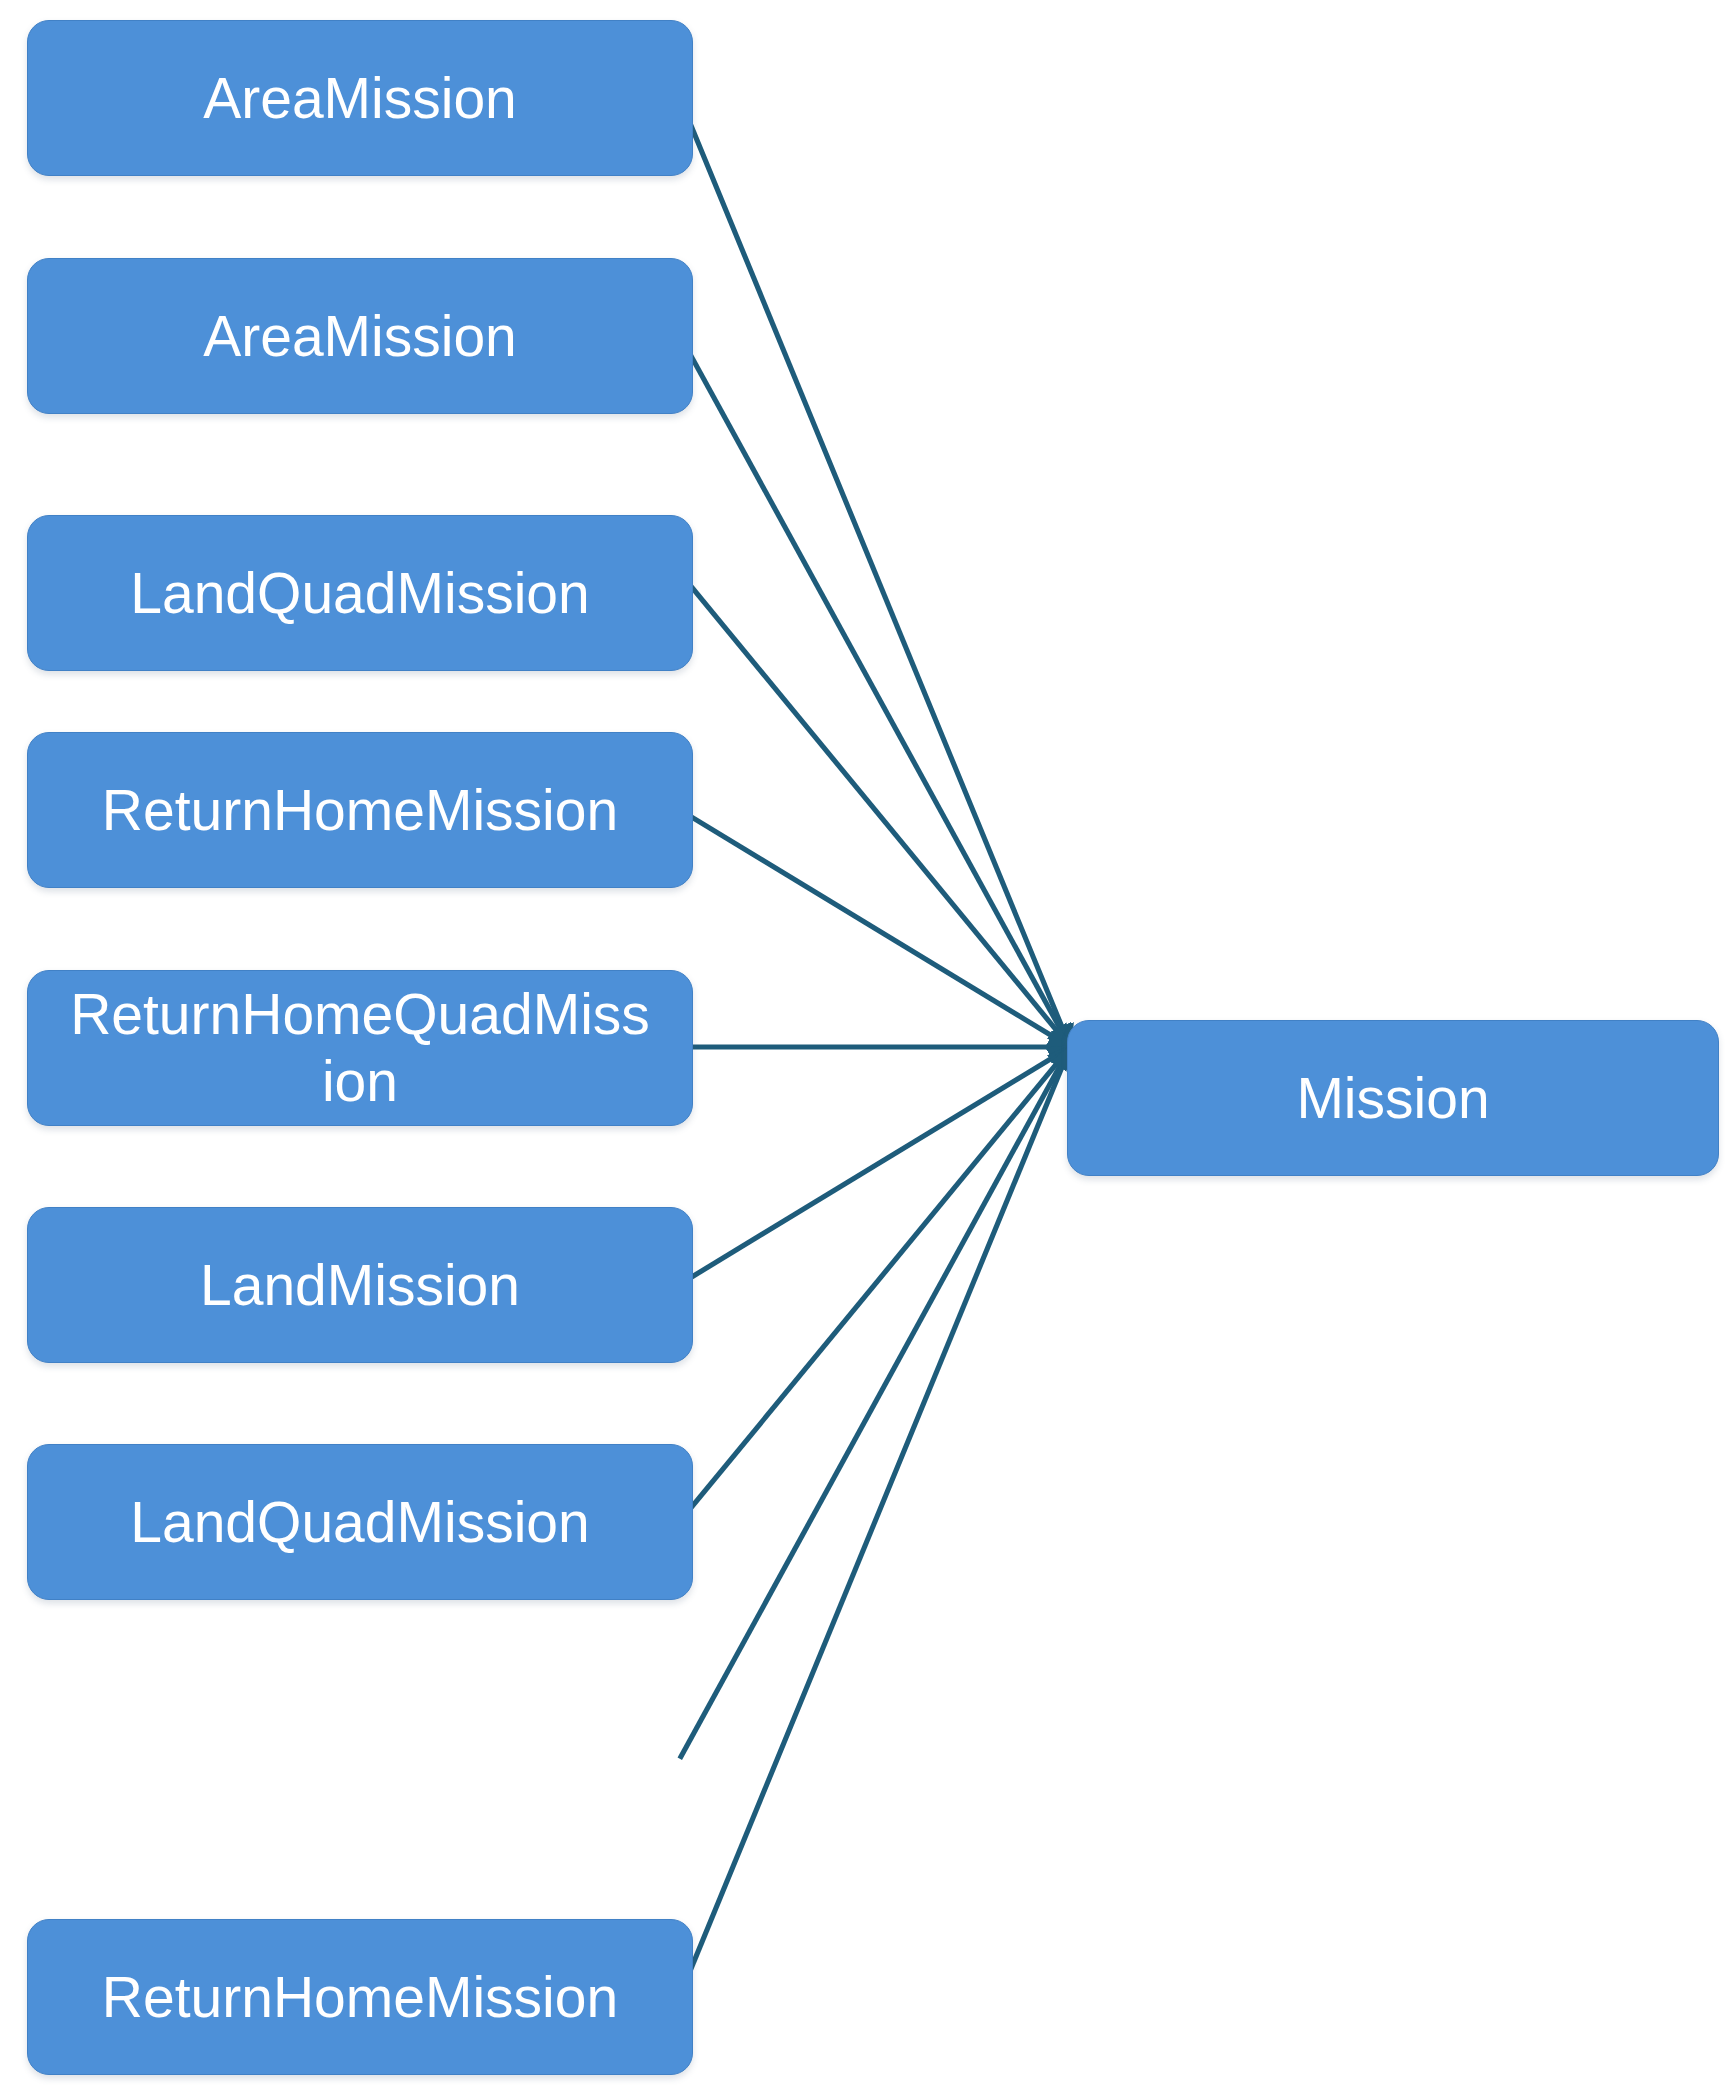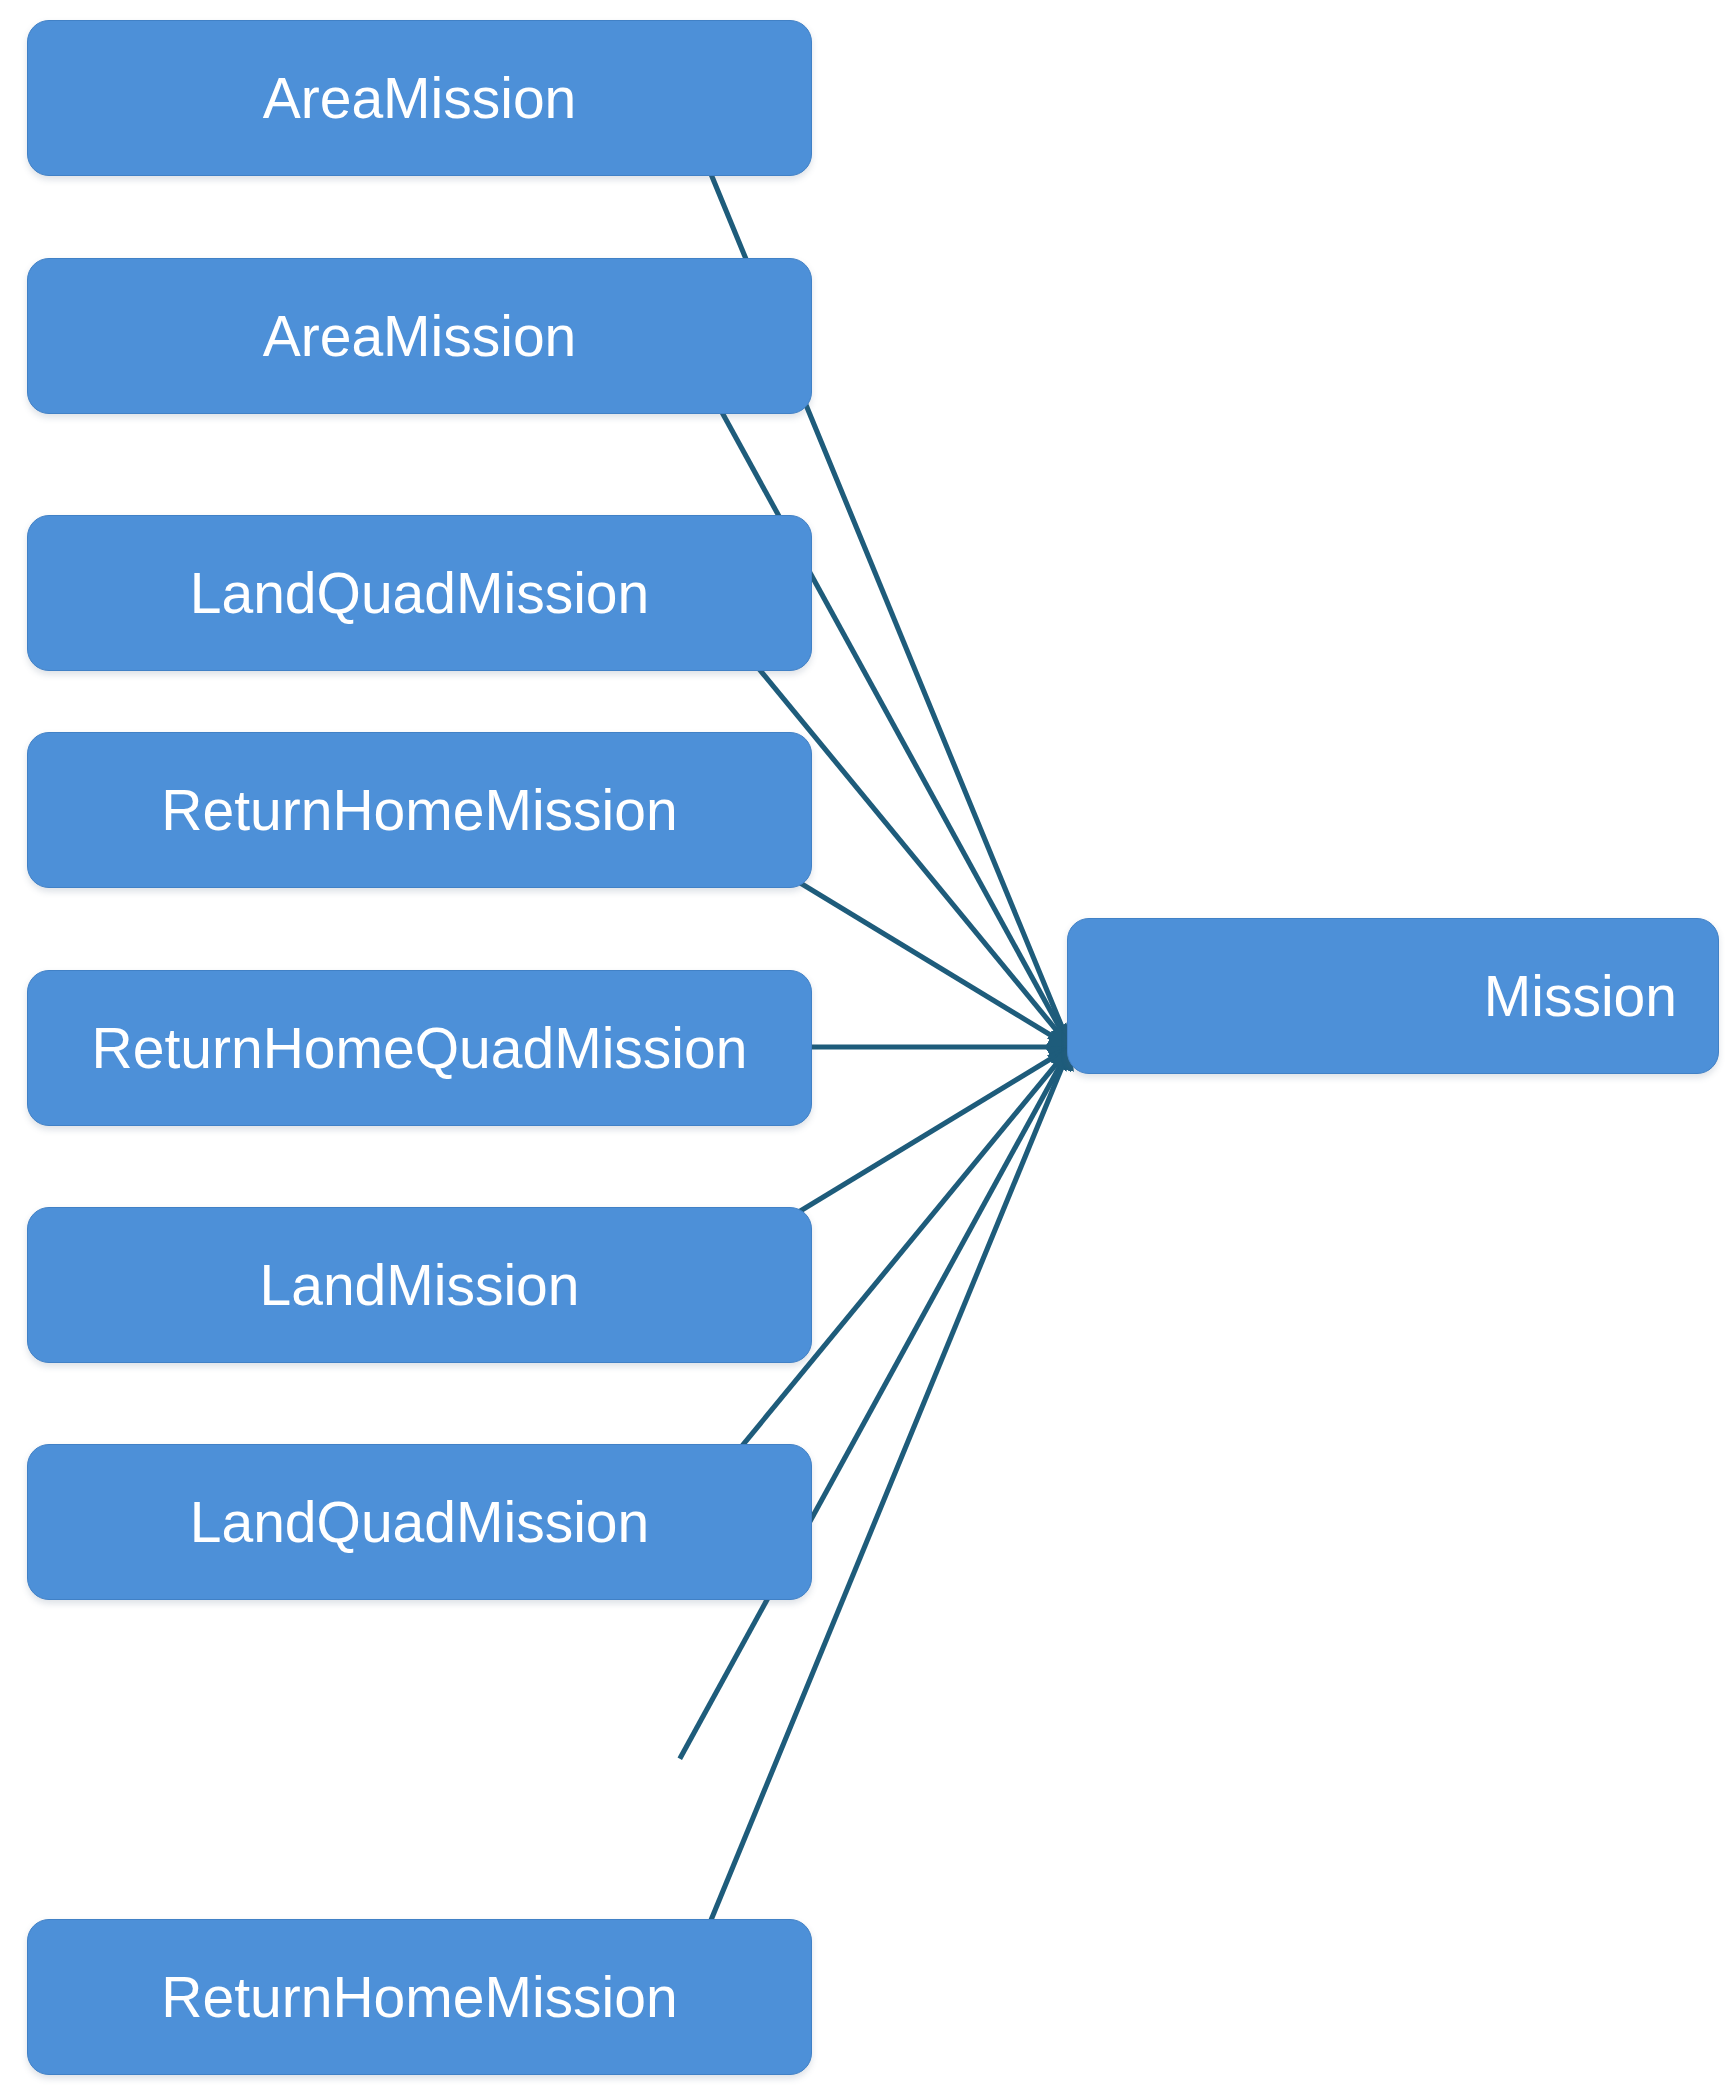--- a/index.html
+++ b/index.html
@@ -25,21 +25,21 @@
     display:block;
   }
   svg.connectors line{
     stroke:var(--connector);
     stroke-width:7;
   }
   .arrowhead{fill:var(--connector);}
   .node{
     position:absolute;
     box-sizing:border-box;
-    width:785px;
+    width:666px;
     height:156px;
     border-radius:22px;
     background:var(--node_fill);
     border:1.5px solid var(--node_border);
     box-shadow:0 3.7px 6.6px rgba(80,100,125,0.18);
     display:flex;
     align-items:center;
     justify-content:center;
     text-align:center;
     color:var(--node_text);
@@ -47,21 +47,21 @@
     line-height:67px;
     padding:0 41px;
   }
   .node .label{
     display:block;
     width:100%;
     overflow-wrap:anywhere;
     word-break:break-word;
   }
   .child-node{left:27px;}
-  .parent-node{left:1067px;top:918px;width:652px;text-align:right;}
+  .parent-node{left:1067px;top:1020px;width:652px;}
 </style>
 </head>
 <body>
 
 <div class="canvas">
 
   <svg class="connectors" xmlns="http://www.w3.org/2000/svg" viewBox="0 0 2375 2873" width="1734" height="2097">
     <defs>
       <marker id="arrow" viewBox="0 0 10 10" refX="8.5" refY="5" markerWidth="5" markerHeight="5" orient="auto">
         <path class="arrowhead" d="M 0 0 L 10 5 L 0 10 z"></path>

